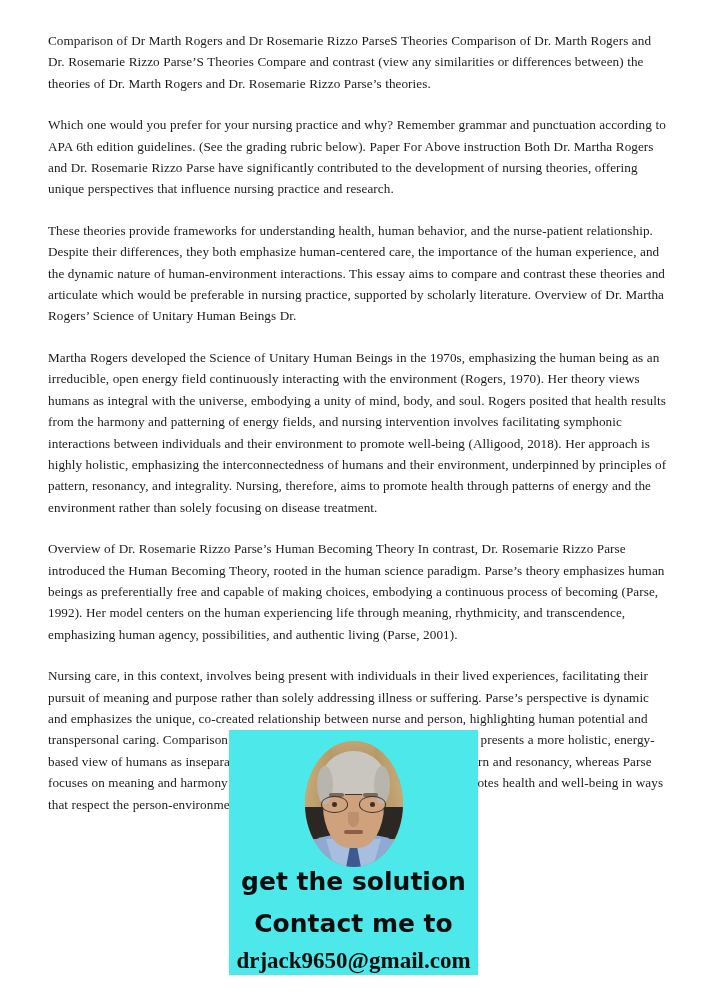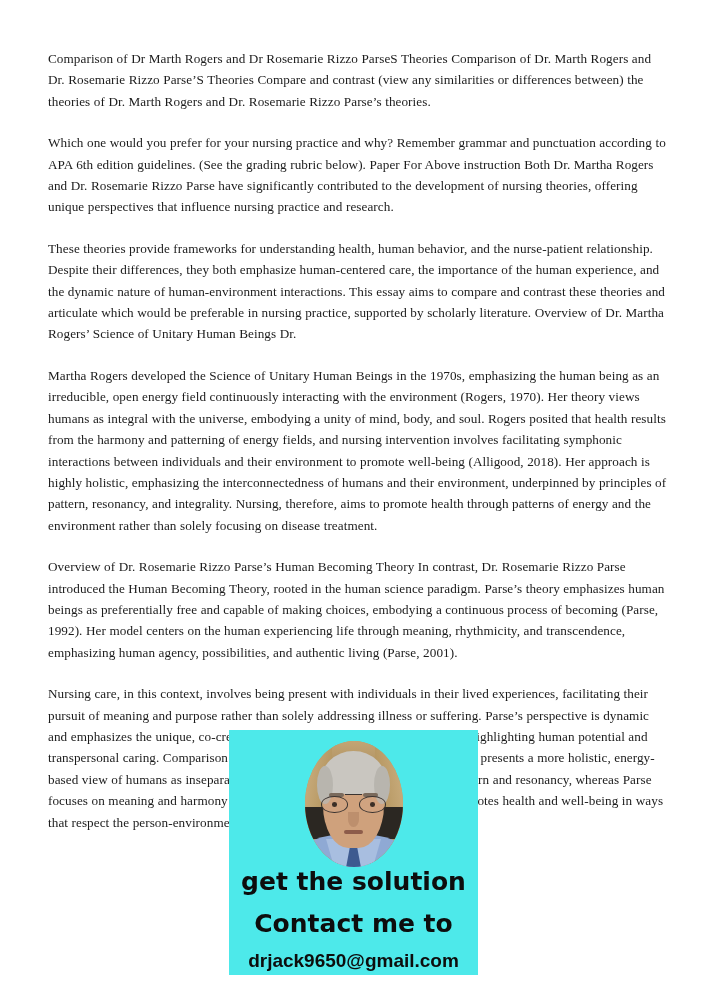--- a/index.html
+++ b/index.html
@@ -14,21 +14,21 @@
   #page {
     position: relative;
     width: 708px;
     height: 1000px;
     background: #ffffff;
     overflow: hidden;
   }
   #doc-body {
     position: absolute;
     left: 48px;
-    top: 48px;
+    top: 30px;
     width: 620px;
   }
   .para {
     margin: 0 0 20px 0;
     font-size: 13.2px;
     line-height: 21.4px;
     color: #1b1b1b;
     text-align: left;
     letter-spacing: 0.005em;
     word-spacing: 0.01em;
@@ -166,23 +166,23 @@
     font-family: "DejaVu Sans", "Liberation Sans", sans-serif;
     font-weight: bold;
     font-size: 25px;
     line-height: 30px;
     color: #0d0d0d;
     text-align: center;
     width: 100%;
   }
   #card-line-1 { margin-top: 12px; }
   #card-email {
-    font-family: Liberation Sans, sans-serif;
+    font-family: Liberation Serif, serif;
     font-weight: bold;
-    font-size: 19px;
+    font-size: 23px;
     line-height: 28px;
     color: #0d0d0d;
     text-align: center;
     width: 100%;
     margin-top: 8px;
   }
 </style>
 </head>
 <body>
 

